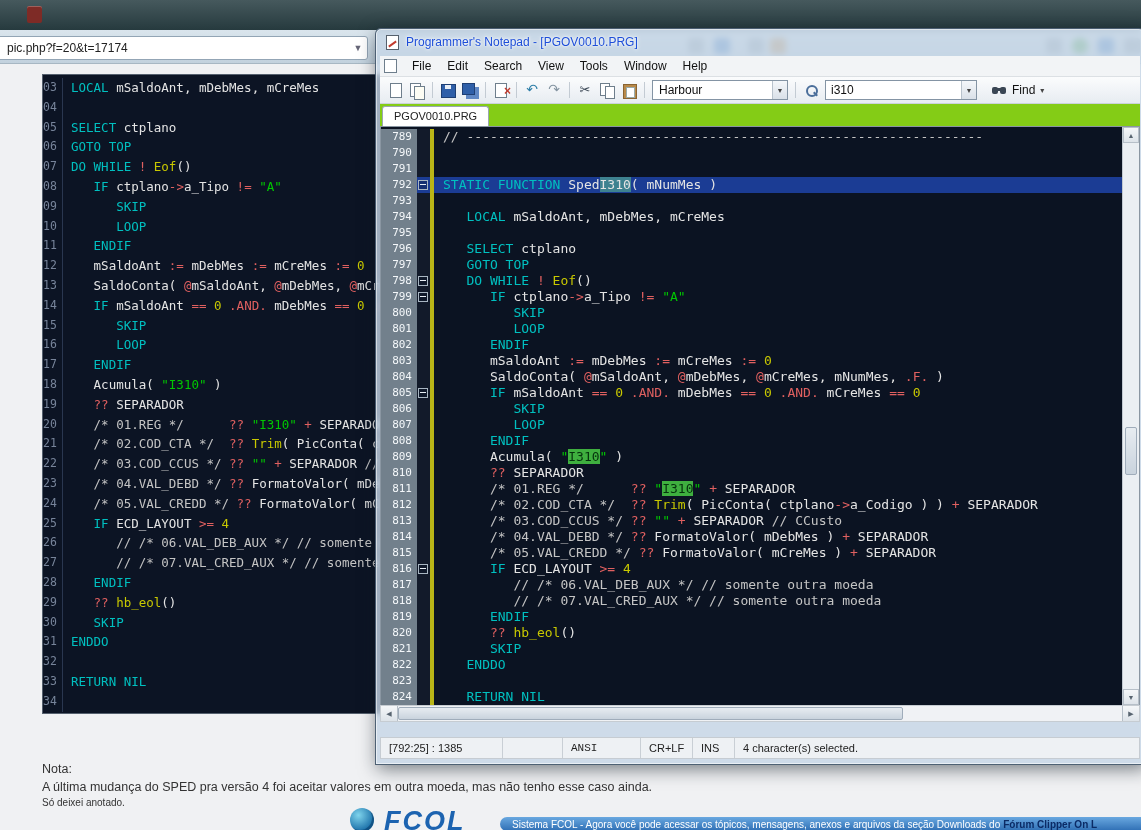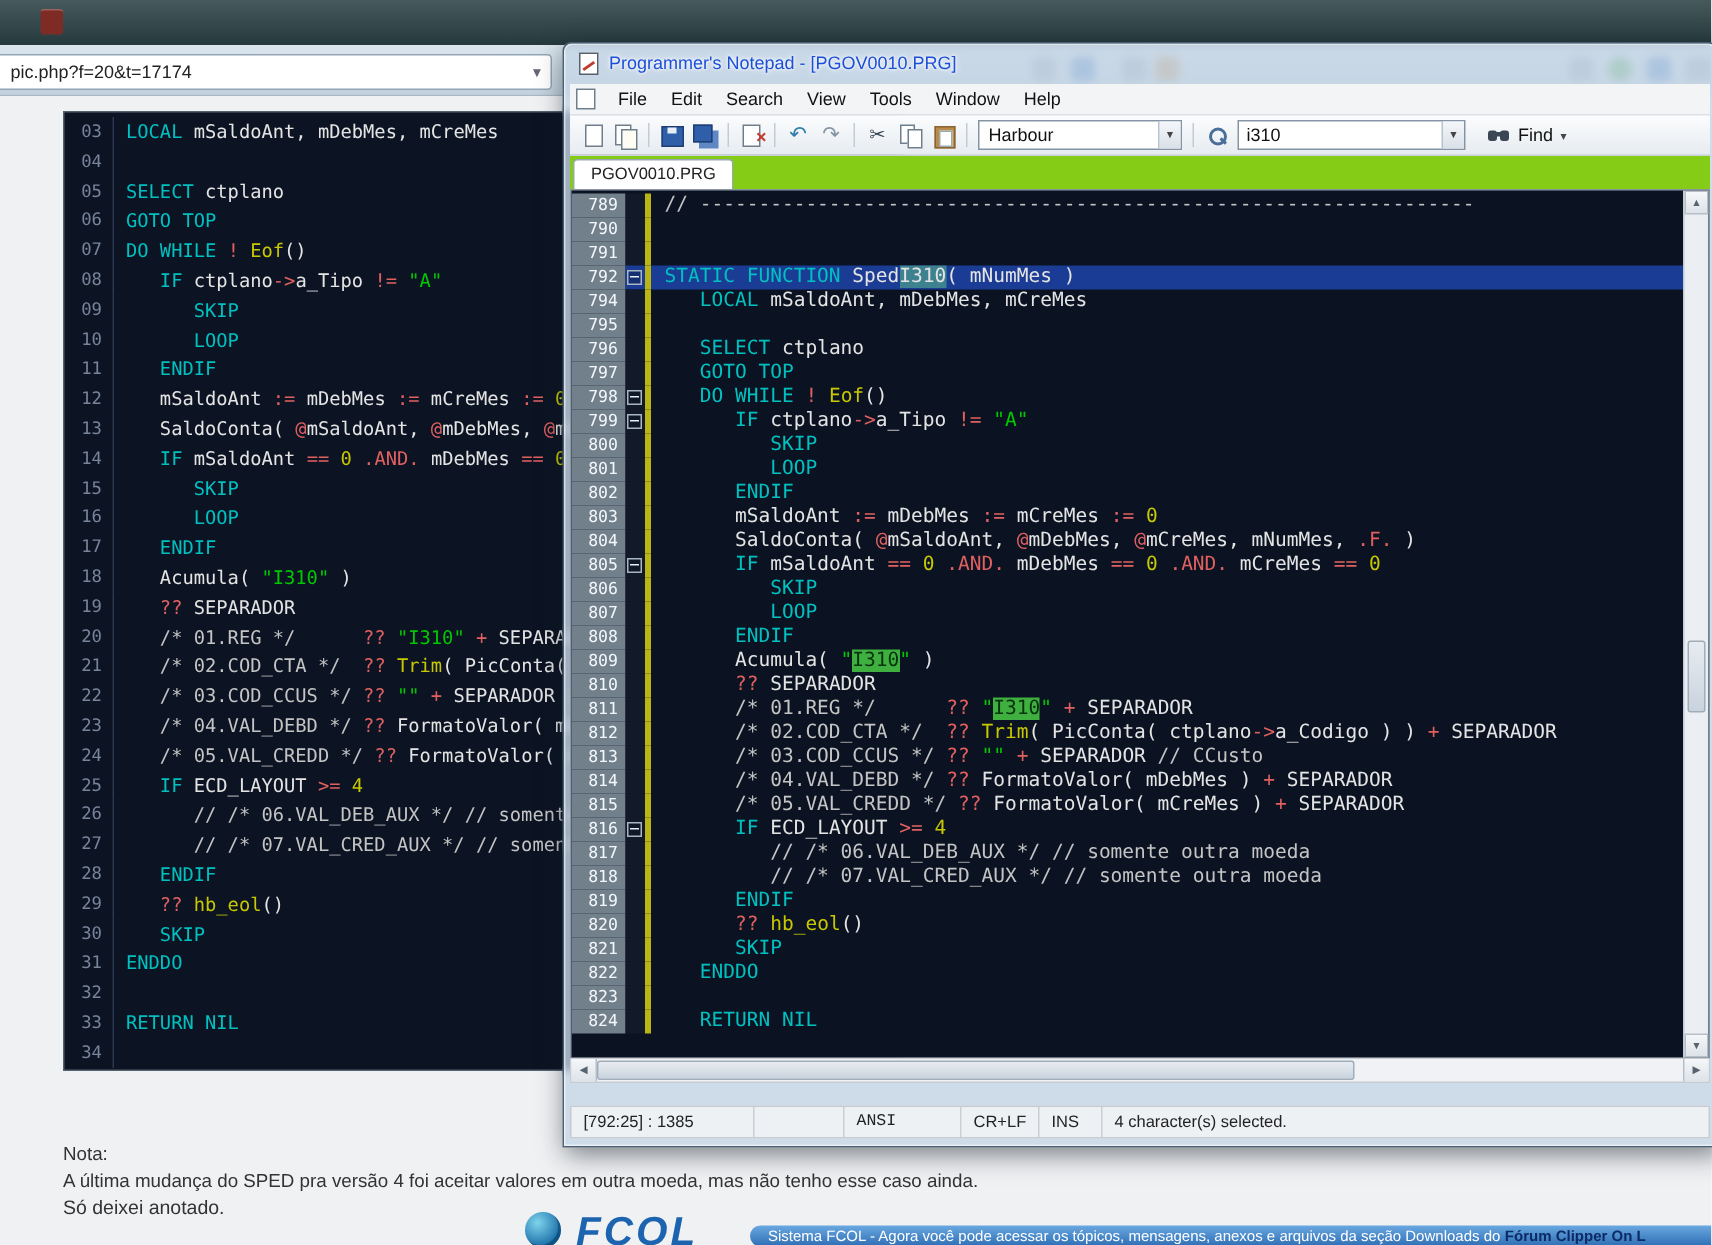--- a/index.html
+++ b/index.html
@@ -28,27 +28,27 @@
   .bicon.blue{background:#3A78C0;}
   .bicon.orange{background:#C08A4A;}
 
   .page{position:absolute;left:0;top:64px;width:1141px;height:766px;background:#F0F1F3;}
 
   
   .codeblock{position:absolute;left:42px;top:10px;width:560px;height:640px;background:#0C1424;
     border:1px solid #55606E;overflow:hidden;padding-top:3px;}
   .bgrow{display:flex;height:19.8px;line-height:19.8px;font-family:"DejaVu Sans Mono",monospace;
     font-size:12.5px;white-space:pre;}
-  .bgln{flex:none;width:33px;text-align:right;padding-right:7px;color:#77849A;
+  .bgln{flex:none;width:20px;text-align:right;padding-right:18px;color:#77849A;
     border-right:1px solid #2A3750;font-size:11.5px;}
   .bgtxt{flex:none;padding-left:8px;color:var(--plain);}
 
   .note-label{position:absolute;left:42px;top:698px;font-size:12.5px;color:#333;}
   .note1{position:absolute;left:42px;top:716px;font-size:12.5px;color:#333;}
-  .note2{position:absolute;left:42px;top:733px;font-size:13px;color:#333;}
+  .note2{position:absolute;left:42px;top:733px;font-size:10px;color:#333;}
 
   .f-logo{position:absolute;left:340px;top:742px;width:175px;height:24px;overflow:hidden;}
   .f-circle{position:absolute;left:10px;top:2px;width:24px;height:24px;border-radius:50%;
     background:radial-gradient(circle at 35% 30%, #7FD4EC, #1A6FA8 70%);
     box-shadow:inset -2px -2px 0 rgba(0,40,80,.4);}
   .f-text{position:absolute;left:44px;top:0;font-size:27px;font-weight:bold;font-style:italic;
     color:#1C63B0;letter-spacing:2px;}
   .f-blue{position:absolute;left:500px;top:753px;width:641px;height:14px;
     background:linear-gradient(#69A8E0,#2E6EB4);border-radius:7px 0 0 7px;
     display:flex;align-items:center;padding-left:12px;white-space:nowrap;overflow:hidden;
@@ -296,20 +296,21 @@
       <div class="tabbar">
         <div class="tab">PGOV0010.PRG</div>
       </div>
 
       <div class="editorwrap">
         <div class="edlines" id="ed-lines">
             <div class="edrow"><span class="edln">789</span><span class="edfold"></span><span class="edchg"></span><span class="edtxt"><span class="tk-c">// ------------------------------------------------------------------</span></span></div>
             <div class="edrow"><span class="edln">790</span><span class="edfold"></span><span class="edchg"></span><span class="edtxt"></span></div>
             <div class="edrow"><span class="edln">791</span><span class="edfold"></span><span class="edchg"></span><span class="edtxt"></span></div>
             <div class="edrow current"><span class="edln">792</span><span class="edfold"><span class="foldbox"></span></span><span class="edchg"></span><span class="edtxt"><span class="tk-k">STATIC FUNCTION</span><span class="tk-t"> Sped</span><span class="tk-sel">I310</span><span class="tk-t">( mNumMes )</span></span></div>
+            <div class="edrow"><span class="edln">793</span><span class="edfold"></span><span class="edchg"></span><span class="edtxt"></span></div>
             <div class="edrow"><span class="edln">794</span><span class="edfold"></span><span class="edchg"></span><span class="edtxt"><span class="tk-t">   </span><span class="tk-k">LOCAL</span><span class="tk-t"> mSaldoAnt, mDebMes, mCreMes</span></span></div>
             <div class="edrow"><span class="edln">795</span><span class="edfold"></span><span class="edchg"></span><span class="edtxt"></span></div>
             <div class="edrow"><span class="edln">796</span><span class="edfold"></span><span class="edchg"></span><span class="edtxt"><span class="tk-t">   </span><span class="tk-k">SELECT</span><span class="tk-t"> ctplano</span></span></div>
             <div class="edrow"><span class="edln">797</span><span class="edfold"></span><span class="edchg"></span><span class="edtxt"><span class="tk-t">   </span><span class="tk-k">GOTO TOP</span></span></div>
             <div class="edrow"><span class="edln">798</span><span class="edfold"><span class="foldbox"></span></span><span class="edchg"></span><span class="edtxt"><span class="tk-t">   </span><span class="tk-k">DO WHILE</span><span class="tk-t"> </span><span class="tk-o">!</span><span class="tk-t"> </span><span class="tk-y">Eof</span><span class="tk-t">()</span></span></div>
             <div class="edrow"><span class="edln">799</span><span class="edfold"><span class="foldbox"></span></span><span class="edchg"></span><span class="edtxt"><span class="tk-t">      </span><span class="tk-k">IF</span><span class="tk-t"> ctplano</span><span class="tk-o">-&gt;</span><span class="tk-t">a_Tipo </span><span class="tk-o">!=</span><span class="tk-t"> </span><span class="tk-s">"A"</span></span></div>
             <div class="edrow"><span class="edln">800</span><span class="edfold"></span><span class="edchg"></span><span class="edtxt"><span class="tk-t">         </span><span class="tk-k">SKIP</span></span></div>
             <div class="edrow"><span class="edln">801</span><span class="edfold"></span><span class="edchg"></span><span class="edtxt"><span class="tk-t">         </span><span class="tk-k">LOOP</span></span></div>
             <div class="edrow"><span class="edln">802</span><span class="edfold"></span><span class="edchg"></span><span class="edtxt"><span class="tk-t">      </span><span class="tk-k">ENDIF</span></span></div>
             <div class="edrow"><span class="edln">803</span><span class="edfold"></span><span class="edchg"></span><span class="edtxt"><span class="tk-t">      mSaldoAnt </span><span class="tk-o">:=</span><span class="tk-t"> mDebMes </span><span class="tk-o">:=</span><span class="tk-t"> mCreMes </span><span class="tk-o">:=</span><span class="tk-t"> </span><span class="tk-y">0</span></span></div>

